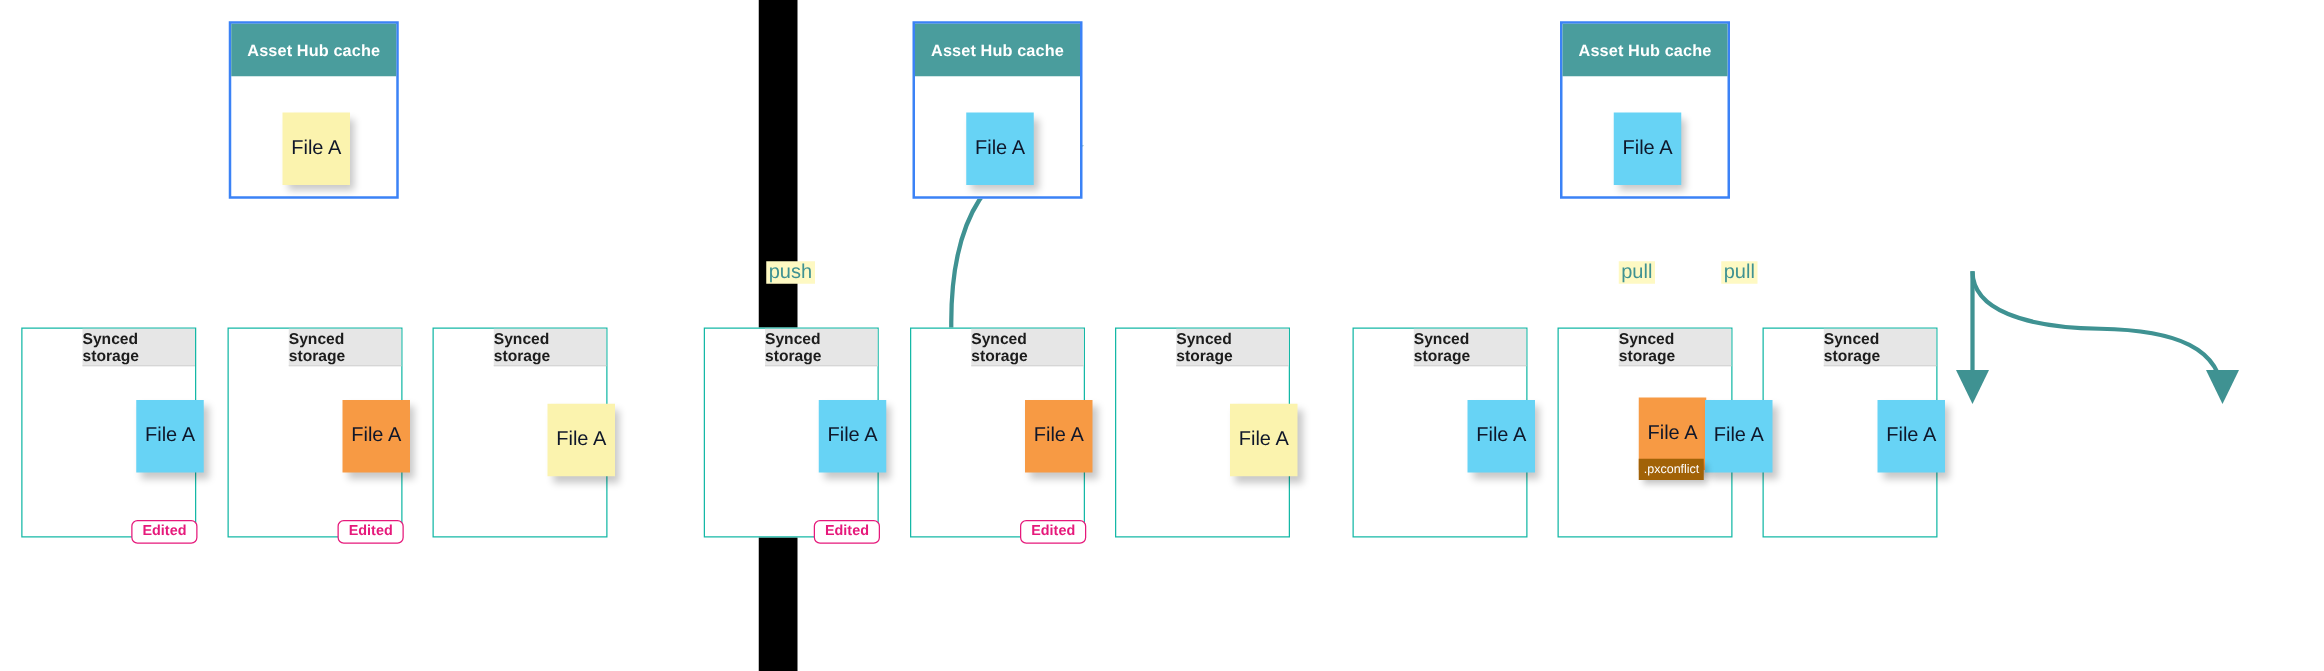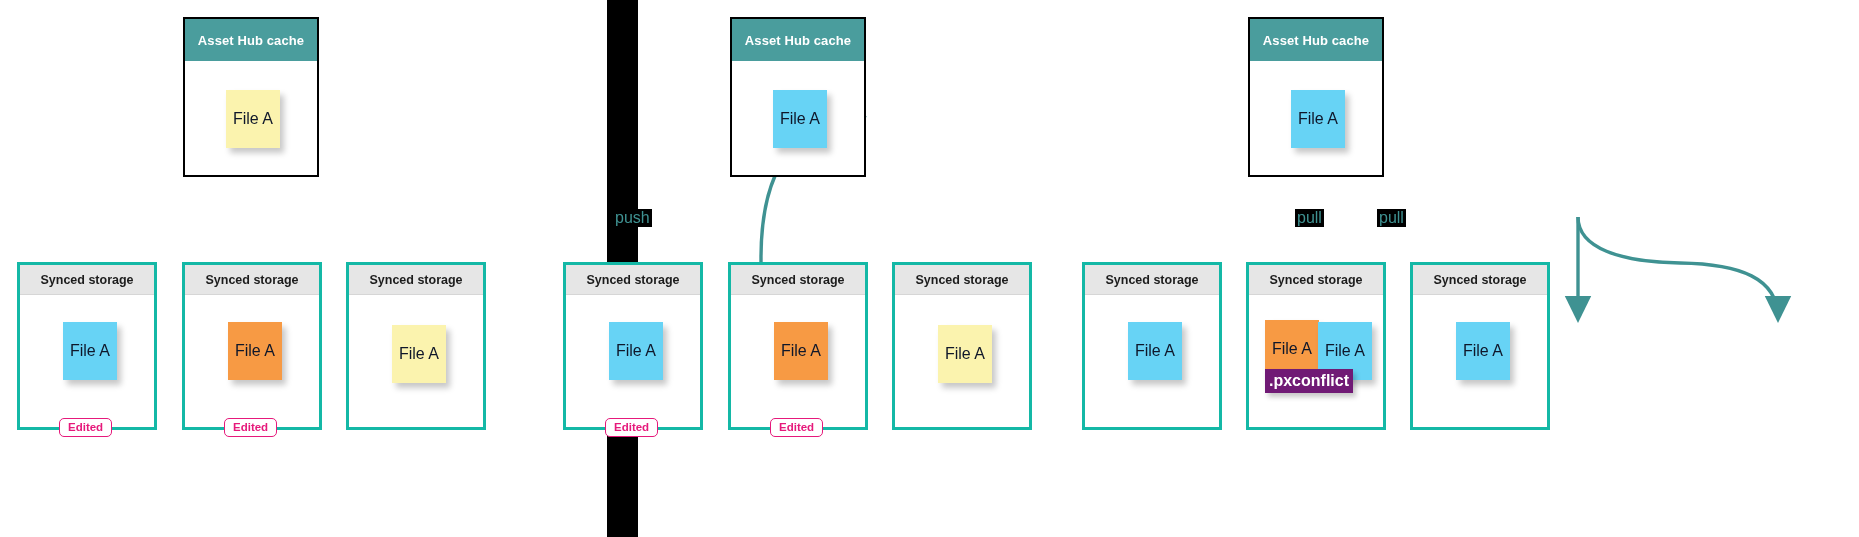--- a/index.html
+++ b/index.html
@@ -29,23 +29,23 @@
     top: 0;
     width: 31px;
     height: 537px;
     background: #000000;
   }
 
   
   .cache-box {
     position: absolute;
     width: 136px;
-    height: 160px;
-    background: #ffffff;
-    border: 2px solid #000000;
+    height: 142px;
+    background: #ffffff;
+    border: 2px solid #3b82f6;
     box-sizing: border-box;
   }
   .cache-header {
     height: 42px;
     background: #4a9d9d;
     color: #ffffff;
     font-size: 13px;
     font-weight: bold;
     display: flex;
     align-items: center;
@@ -56,22 +56,23 @@
     position: relative;
     height: calc(100% - 42px);
   }
 
   
   .storage-box {
     position: absolute;
     width: 140px;
     height: 168px;
     background: #ffffff;
-    border: 3px solid #14b8a6;
+    border: 1px solid #14b8a6;
     box-sizing: border-box;
+    padding-left: 48px;
   }
   .storage-header {
     height: 29px;
     background: #e6e6e6;
     color: #1c1c1c;
     font-size: 12.5px;
     font-weight: bold;
     display: flex;
     align-items: center;
     justify-content: center;
@@ -109,44 +110,44 @@
     font-weight: bold;
     padding: 2px 8px 3px 8px;
     background: #ffffff;
     white-space: nowrap;
     margin-top: 27px;
   }
 
   
   .conflict-badge {
     position: absolute;
-    background: #701a75;
+    background: #a16207;
     color: #ffffff;
-    font-size: 16px;
-    font-weight: bold;
+    font-size: 10px;
+    font-weight: normal;
     padding: 3px 4px 3px 4px;
     white-space: nowrap;
     box-shadow: 3px 4px 5px rgba(0,0,0,0.22);
   }
 
   
   .arrow-svg {
     position: absolute;
     left: 0; top: 0;
     width: 1859px;
     height: 537px;
     overflow: visible;
     pointer-events: none;
   }
   .arrow-label {
     position: absolute;
     color: #3f9292;
     font-size: 16px;
     white-space: nowrap;
-    background: #000000;
+    background: #fef9c3;
     padding: 0 2px;
   }
 </style>
 </head>
 <body>
 
 <div class="stage">
 
   <svg class="arrow-svg" viewBox="0 0 1859 537">
     <defs>

